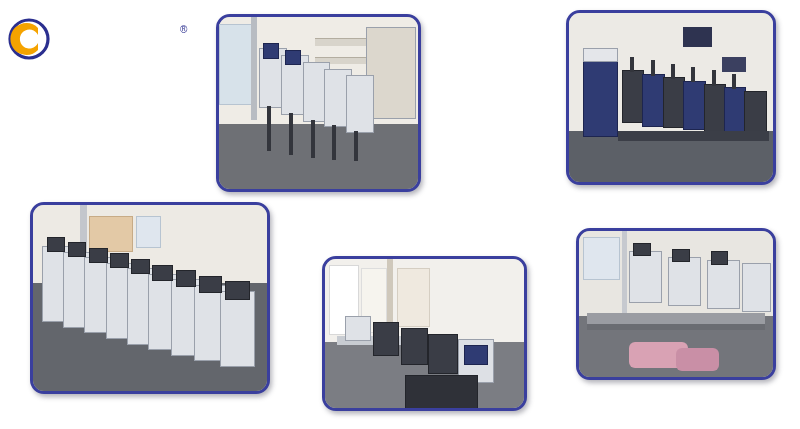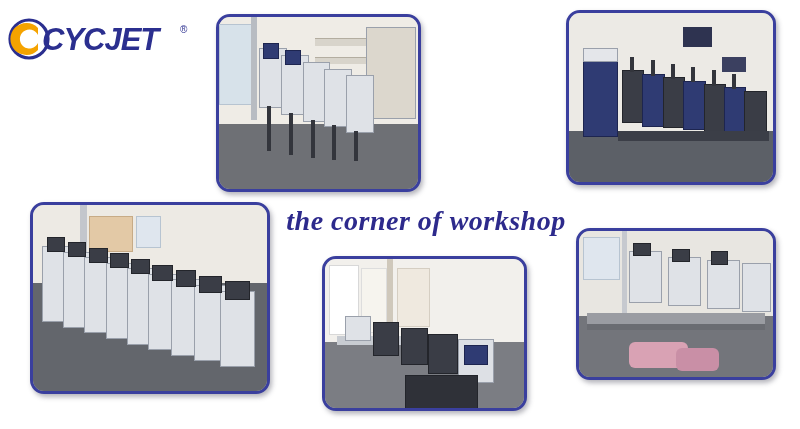--- a/index.html
+++ b/index.html
@@ -111,25 +111,23 @@
 </head>
 <body>
 
 <div id="page">
 
   <div id="logo">
     <svg width="190" height="42" viewBox="0 0 190 42" style="position:absolute;left:0;top:0;">
       <circle cx="21" cy="21" r="19" fill="none" stroke="#2b2f8f" stroke-width="3.2"></circle>
       <path d="M30 10 A16 16 0 1 0 30 32 L30 25 A9.5 9.5 0 1 1 30 17 Z" fill="#f5a300"></path>
     </svg>
-    <div id="logo-text" style="left:34px;top:4px;">CYCJET</div>
     <div id="logo-reg">®</div>
   </div>
 
-  <div id="caption">the corner of workshop</div>
 
   <div class="photo" id="photo1">
     <div class="inner">
       <div class="wall" style="height:62%; background:#efece6;"></div>
       <div class="floor" style="height:38%; background:#6e7075;"></div>
 
       <div class="win" style="left:0;top:4%;width:16%;height:46%;background:#d7e2ea;"></div>
       <div class="post" style="left:16%;top:0;width:3%;height:60%;background:#b8bcc2;"></div>
 
       <div class="shelf" style="left:48%;top:12%;width:26%;height:4%;"></div>

